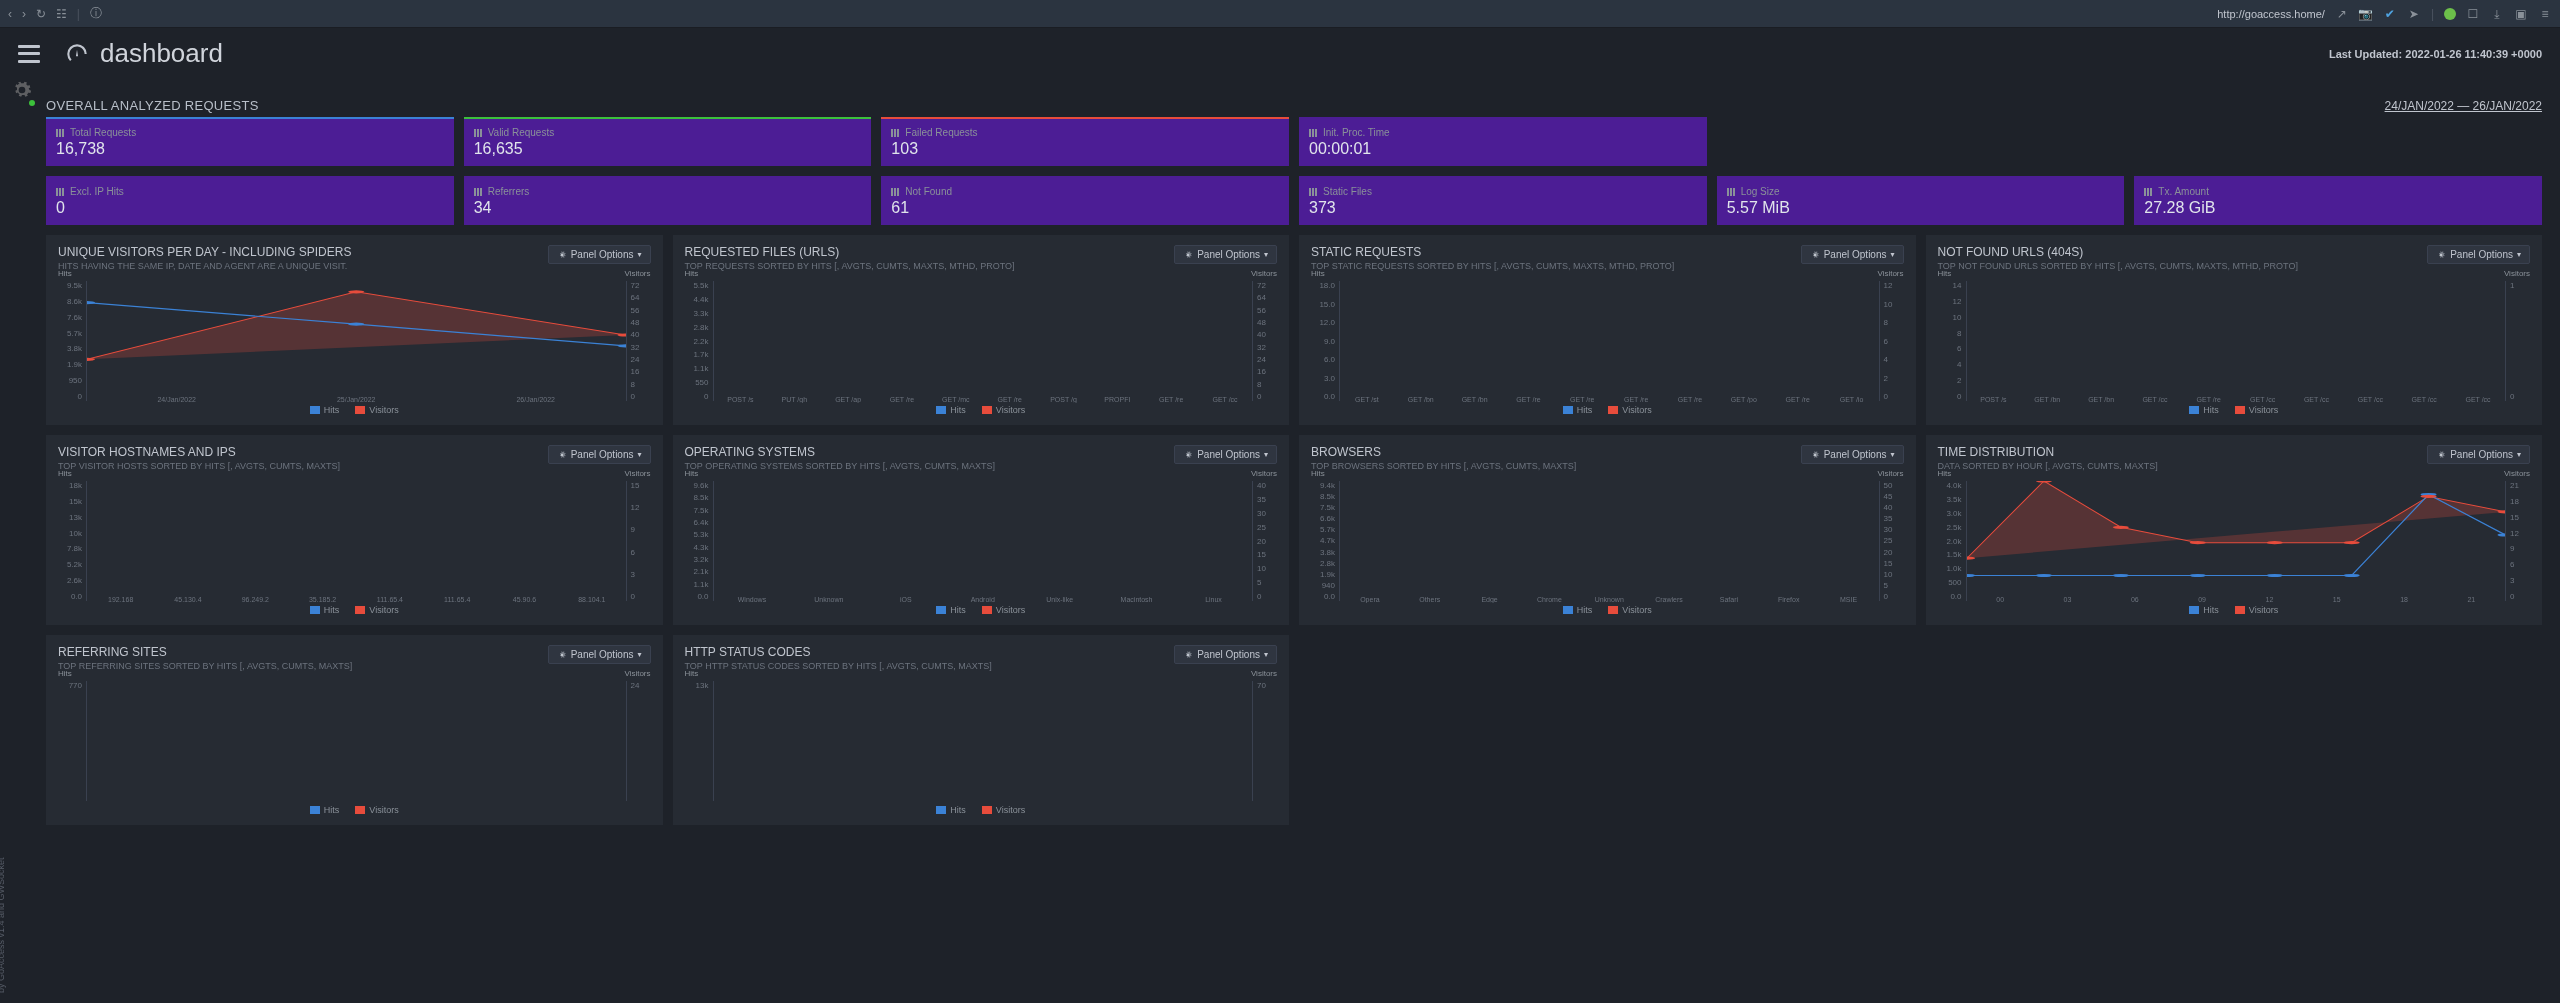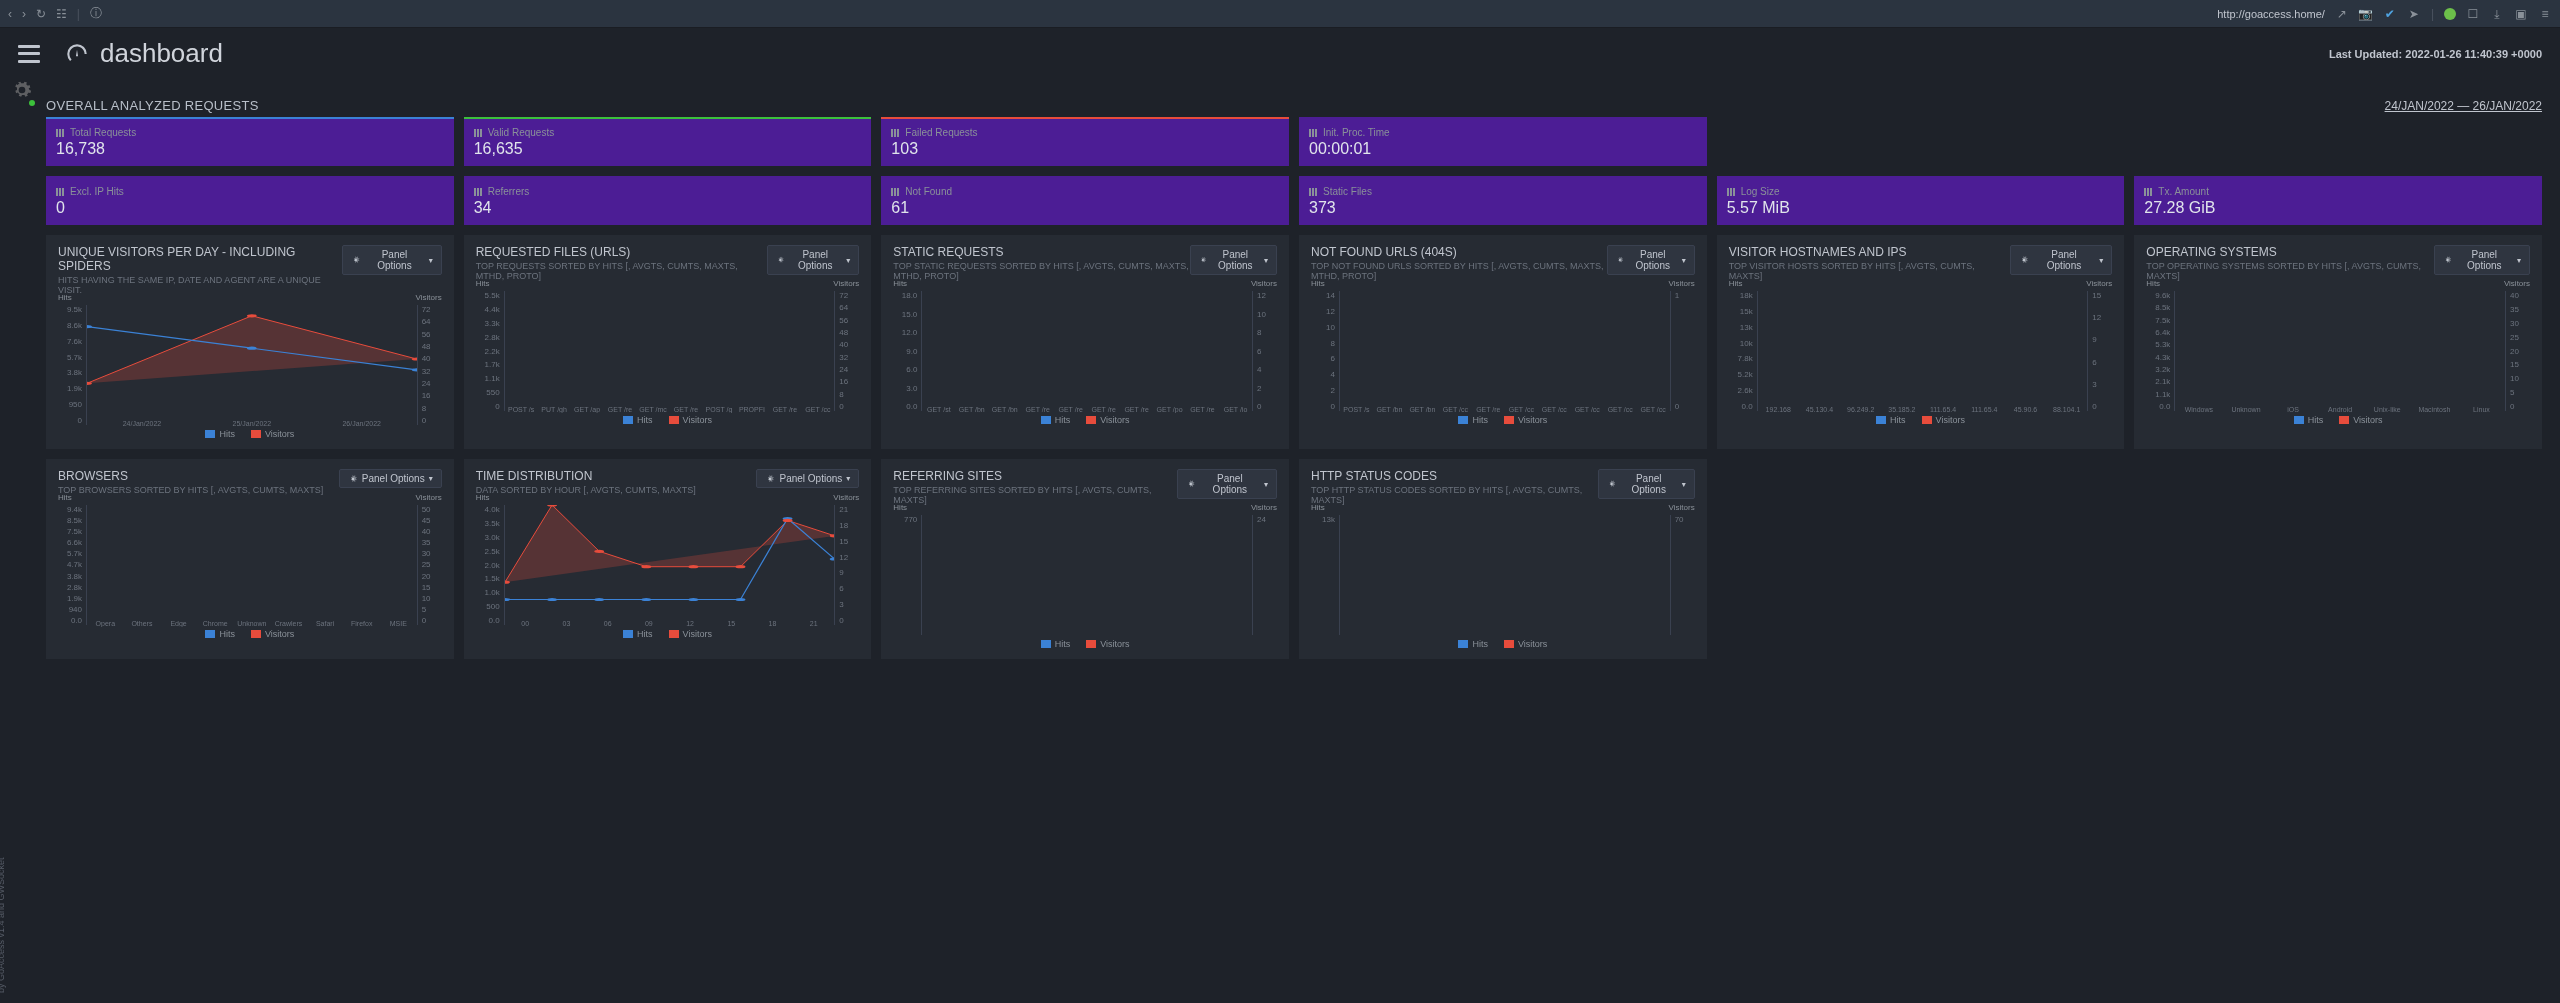--- a/index.html
+++ b/index.html
@@ -36,21 +36,21 @@
 .stats-row { display: grid; grid-template-columns: repeat(6, 1fr); gap: 10px; margin-bottom: 10px; }
 .stat { background: #4c1d95; padding: 8px 10px; border-top: 2px solid transparent; }
 .stat.blue { border-top-color: #3b82d6; }
 .stat.green { border-top-color: #3cc13b; }
 .stat.red { border-top-color: #e74c3c; }
 .stat.cyan { border-top-color: #1abc9c; }
 .stat-label { font-size: 10px; color: #8a9199; display: flex; align-items: center; gap: 4px; }
 .stat-value { font-size: 16px; color: #e0e4eb; font-weight: 400; margin-top: 2px; }
 
 
-.panels { display: grid; grid-template-columns: repeat(6, 1fr); gap: 10px; }
+.panels { display: grid; grid-template-columns: repeat(4, 1fr); gap: 10px; }
 .panel { background: #262b33; padding: 10px 12px; }
 .panel-head { display: flex; align-items: flex-start; margin-bottom: 4px; }
 .panel-title { font-size: 12px; color: #c0c5ce; font-weight: 400; }
 .panel-sub { font-size: 9px; color: #6c737e; margin-top: 2px; }
 .panel-opts { margin-left: auto; background: #2f3540; border: 1px solid #3a4150; color: #c0c5ce; font-size: 10px; padding: 3px 8px; border-radius: 2px; cursor: pointer; display: flex; align-items: center; gap: 4px; }
 .panel-opts::after { content: "▾"; font-size: 8px; }
 .gear-sm { width: 10px; height: 10px; }
 
 
 .chart { position: relative; height: 120px; margin-top: 10px; }

